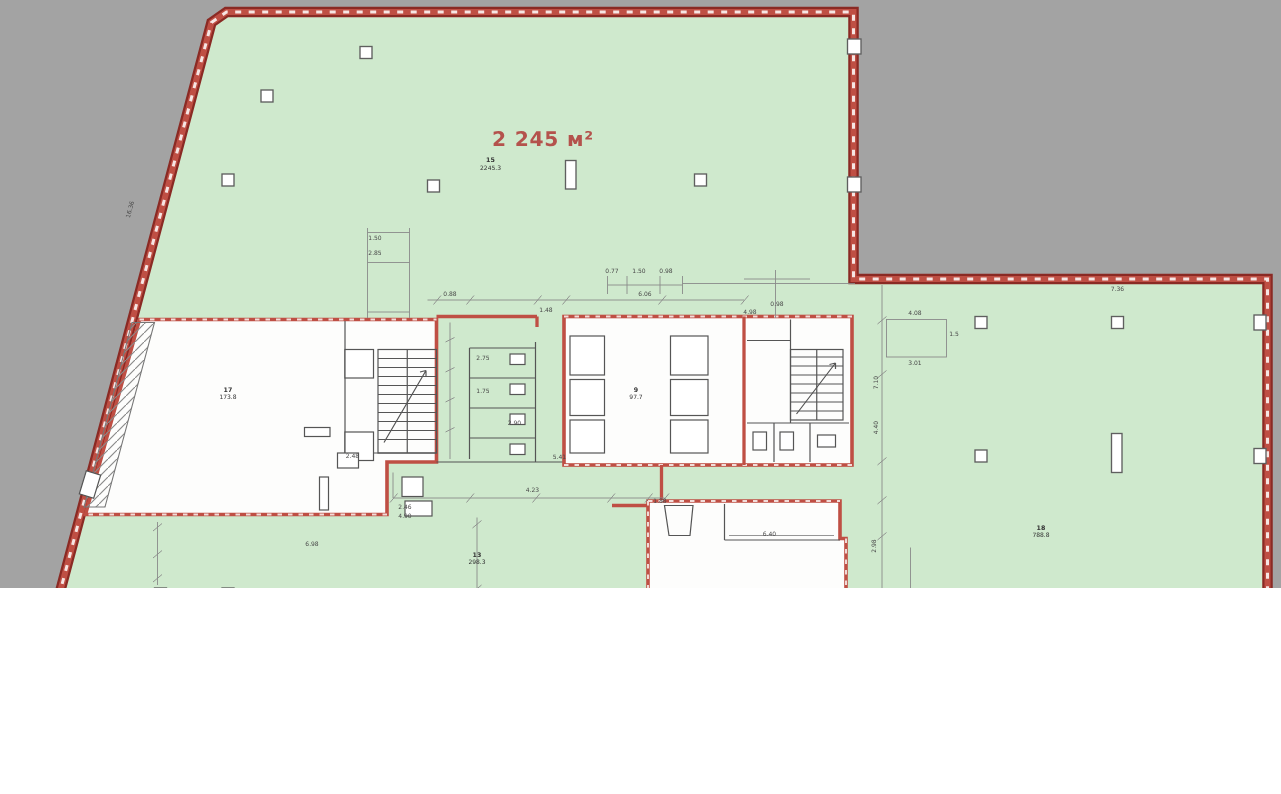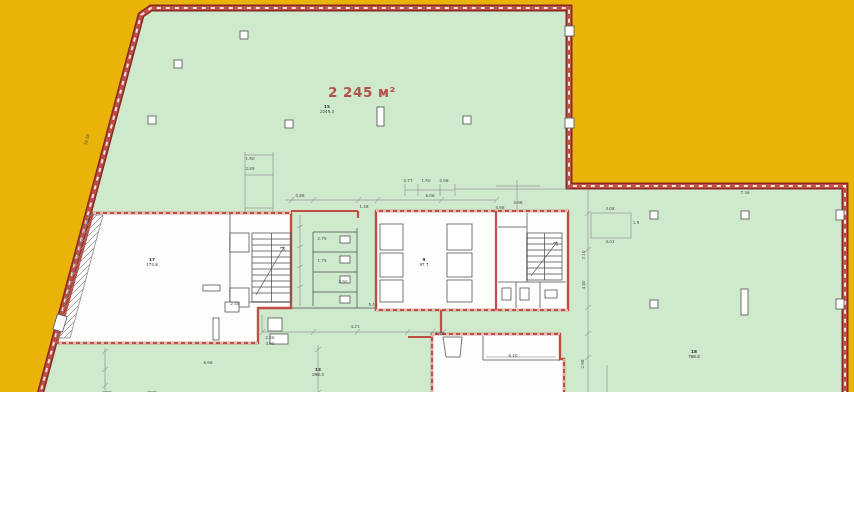--- a/index.html
+++ b/index.html
@@ -1,20 +1,20 @@
 <!DOCTYPE html>
 <html style="--floor-green: #cfe9cd; --wall-red: #bf4f44; --wall-dark: #8a2a24; --annotation-ink: #4a4a4a; --area-label-red: #b4524c; --watermark-white: #ffffff;"><head>
 <meta charset="utf-8">
 <style>
   :root{
     --floor-green:#cfe9cd; --wall-red:#bf4f44; --wall-dark:#8a2a24;
     --ink:#4a4a4a; --dim:#8a8a8a; --area-red:#b4524c; --wm:#ffffff;
   }
   html,body{margin:0;padding:0;background:#ffffff;}
-  .stage{position:relative;width:854px;height:392px;background:#eab308;overflow:hidden;}
+  .stage{position:relative;width:854px;height:392px;background:#a3a3a3;overflow:hidden;}
   svg{display:block;font-family:"DejaVu Sans",sans-serif;}
   .outer-base{fill:var(--floor-green);stroke:var(--wall-dark);stroke-width:7;stroke-linejoin:miter;}
   .outer-red{fill:none;stroke:var(--wall-red);stroke-width:4;}
   .hatchline{fill:none;stroke:#ffffff;stroke-width:2;stroke-dasharray:4 5;opacity:.85;}
   .room{fill:#fdfdfc;stroke:var(--wall-red);stroke-width:2.4;stroke-linejoin:miter;}
   .room-hatch{fill:none;stroke:#ffffff;stroke-width:1.3;stroke-dasharray:3 4;opacity:.8;}
   .redline{fill:none;stroke:var(--wall-red);stroke-width:2.2;}
   .thin{fill:none;stroke:#555555;stroke-width:0.8;}
   .thinfill{fill:#ffffff;stroke:#555555;stroke-width:0.8;}
   .dimline{fill:none;stroke:var(--dim);stroke-width:0.6;}

